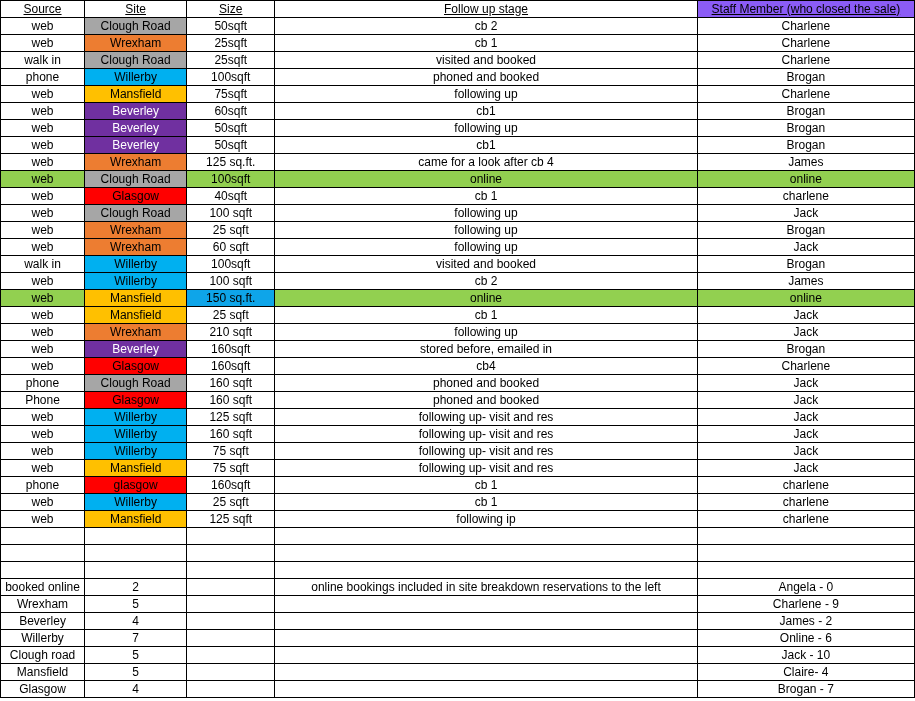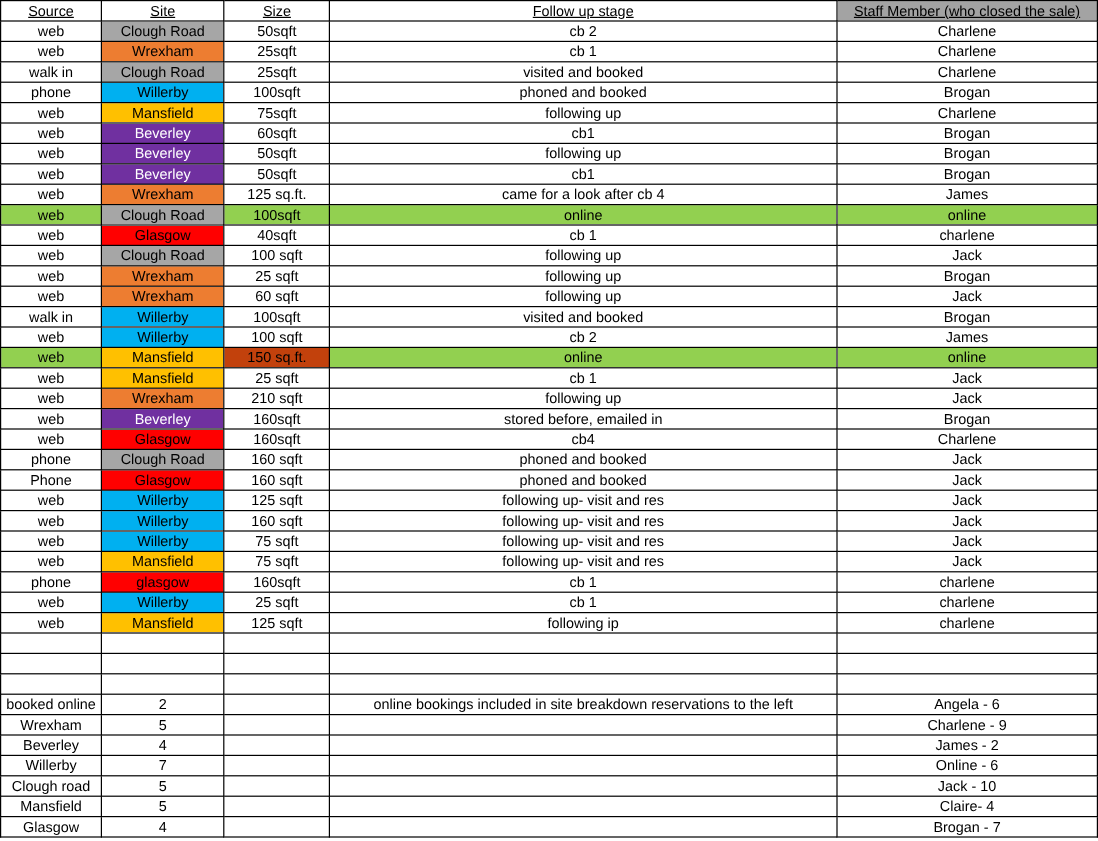--- a/index.html
+++ b/index.html
@@ -39,21 +39,21 @@
   col.c-follow  { width: 422px; }
   col.c-staff   { width: 217px; }
 
   .hdr {
     font-weight: bold;
     text-decoration: underline;
   }
   .hdr-staff {
     font-weight: bold;
     text-decoration: underline;
-    background: #a3a3a3;
+    background: #8b5cf6;
   }
   .left { text-align: left; padding-left: 4px; }
 </style>
 </head>
 <body>
 
 <table class="sheet">
   <colgroup>
     <col class="c-source">
     <col class="c-site">
@@ -179,21 +179,21 @@
       <tr>
         <td>web</td>
         <td style="background: rgb(0, 176, 240); color: rgb(0, 0, 0);">Willerby</td>
         <td>100 sqft</td>
         <td>cb 2</td>
         <td class="left">James</td>
       </tr>
       <tr>
         <td style="background: rgb(146, 208, 80);">web</td>
         <td style="background: rgb(255, 192, 0); color: rgb(0, 0, 0);">Mansfield</td>
-        <td style="background: #c2410c;">150 sq.ft.</td>
+        <td style="background: #0ea5e9;">150 sq.ft.</td>
         <td style="background: rgb(146, 208, 80);">online</td>
         <td class="left" style="background: rgb(146, 208, 80);">online</td>
       </tr>
       <tr>
         <td>web</td>
         <td style="background: rgb(255, 192, 0); color: rgb(0, 0, 0);">Mansfield</td>
         <td>25 sqft</td>
         <td>cb 1</td>
         <td class="left">Jack</td>
       </tr>
@@ -300,21 +300,21 @@
         <td></td>
         <td></td>
         <td></td>
         <td></td>
       </tr>
       <tr>
         <td>booked online</td>
         <td>2</td>
         <td></td>
         <td style="font-weight: normal;">online bookings included in site breakdown reservations to the left</td>
-        <td class="left">Angela - 6</td>
+        <td class="left">Angela - 0</td>
       </tr>
       <tr>
         <td>Wrexham</td>
         <td>5</td>
         <td></td>
         <td></td>
         <td class="left">Charlene - 9</td>
       </tr>
       <tr>
         <td>Beverley</td>

